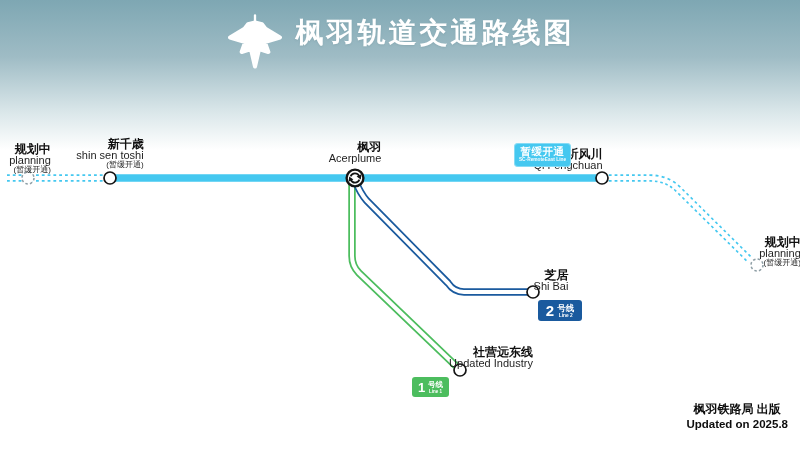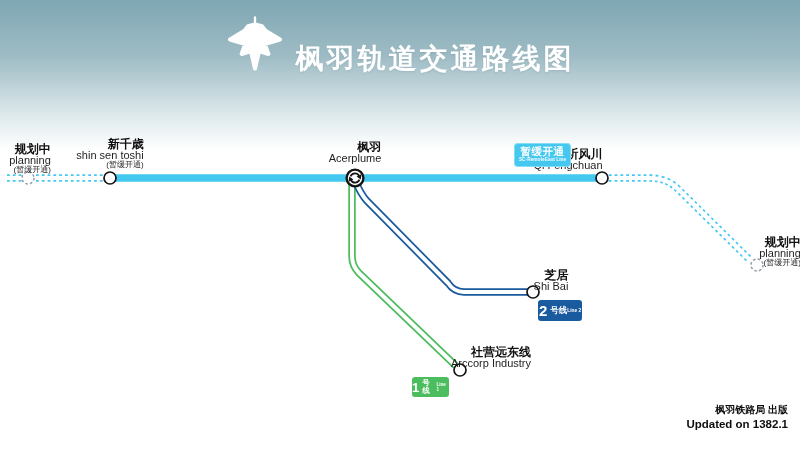--- a/index.html
+++ b/index.html
@@ -8,21 +8,21 @@
     background:#ffffff;
     font-family:"Liberation Sans","DejaVu Sans",sans-serif;
   }
   
   .header-band{
     position:absolute;left:0;top:0;width:800px;height:150px;
     background:linear-gradient(to bottom,#7ea7b3 0%,#9fbcc5 38%,#d9e6e9 74%,#ffffff 100%);
   }
   .header-row{
     position:absolute;left:0;top:14px;width:800px;height:64px;
-    display:flex;align-items:flex-end;justify-content:center;gap:12px;
+    display:flex;align-items:flex-start;justify-content:center;gap:12px;
   }
   .page-title{
     color:#ffffff;font-size:28px;font-weight:700;letter-spacing:3px;
     text-shadow:0 1px 2px rgba(70,100,110,.15);white-space:nowrap;
   }
   
   .map-svg{position:absolute;left:0;top:0;}
   
   .st-label{position:absolute;transform:translateX(-50%);text-align:right;white-space:nowrap;}
   .st-label .zh{font-size:12px;line-height:13px;font-weight:600;color:#101010;}
@@ -33,32 +33,32 @@
     position:absolute;left:514px;top:143px;width:57px;height:24px;border-radius:4px;
     color:#fff;text-align:center;box-shadow:0 0 0 1px rgba(255,255,255,.35) inset;
   }
   .badge-mainline .b-zh{font-size:10.5px;line-height:12px;font-weight:700;margin-top:2px;letter-spacing:.5px;}
   .badge-mainline .b-en{font-size:4.8px;line-height:5px;font-weight:600;opacity:.95;}
   .line-badge{
     position:absolute;border-radius:3px;color:#fff;
     display:flex;align-items:center;justify-content:center;gap:3px;
   }
   .line-badge .num{font-weight:700;}
-  .line-badge .col{display:flex;flex-direction:row;align-items:center;}
+  .line-badge .col{display:flex;flex-direction:column;align-items:center;}
   .badge-line2{left:538px;top:300px;width:44px;height:21px;}
   .badge-line2 .num{font-size:15px;}
   .badge-line2 .col .zh{font-size:8.5px;line-height:9px;font-weight:700;}
   .badge-line2 .col .en{font-size:4.8px;line-height:5px;font-weight:600;}
   .badge-line1{left:412px;top:377px;width:37px;height:20px;}
   .badge-line1 .num{font-size:13px;}
   .badge-line1 .col .zh{font-size:7.5px;line-height:8px;font-weight:700;}
   .badge-line1 .col .en{font-size:4.5px;line-height:5px;font-weight:600;}
   
   .footer{position:absolute;right:12px;top:402px;text-align:right;color:#0d0d0d;}
-  .footer .pub{font-size:10px;line-height:15px;font-weight:600;}
+  .footer .pub{font-size:12px;line-height:15px;font-weight:600;text-align:center;}
   .footer .upd{font-size:11.5px;line-height:14px;font-weight:600;}
 </style>
 </head>
 <body>
 
 <div class="header-band"></div>
 <div class="header-row">
   <svg width="58" height="62" viewBox="0 0 100 106" aria-hidden="true">
     <path d="M50,2 L50,15" stroke="#ffffff" stroke-width="4" stroke-linecap="round" fill="none"></path>
     <polygon points="50,14 62,17 68,25 93,40 67,48 73,65 57,60 50,90 43,60 27,65 33,48 7,40 32,25 38,17" fill="#ffffff" stroke="#ffffff" stroke-width="7" stroke-linejoin="round"></polygon>
@@ -120,21 +120,21 @@
   <div class="zh">规划中</div>
   <div class="en">planning</div>
   <div class="note">(暂缓开通)</div>
 </div>
 <div class="st-label" style="left:551px;top:269px;">
   <div class="zh">芝居</div>
   <div class="en">Shi Bai</div>
 </div>
 <div class="st-label" style="left:491px;top:346px;">
   <div class="zh">社营远东线</div>
-  <div class="en">Arccorp Industry</div>
+  <div class="en">Updated Industry</div>
 </div>
 
 <div class="badge-mainline" style="background: rgb(69, 200, 240);">
   <div class="b-zh">暂缓开通</div>
   <div class="b-en">SC-RemoteEast Line</div>
 </div>
 <div class="line-badge badge-line2" style="background: rgb(26, 90, 158);">
   <span class="num">2</span>
   <span class="col">
     <span class="zh">号线</span>
@@ -144,14 +144,14 @@
 <div class="line-badge badge-line1" style="background: rgb(76, 189, 94);">
   <span class="num">1</span>
   <span class="col">
     <span class="zh">号线</span>
     <span class="en">Line 1</span>
   </span>
 </div>
 
 <div class="footer">
   <div class="pub">枫羽铁路局 出版</div>
-  <div class="upd">Updated on 1382.1</div>
+  <div class="upd">Updated on 2025.8</div>
 </div>
 
 </body></html>

